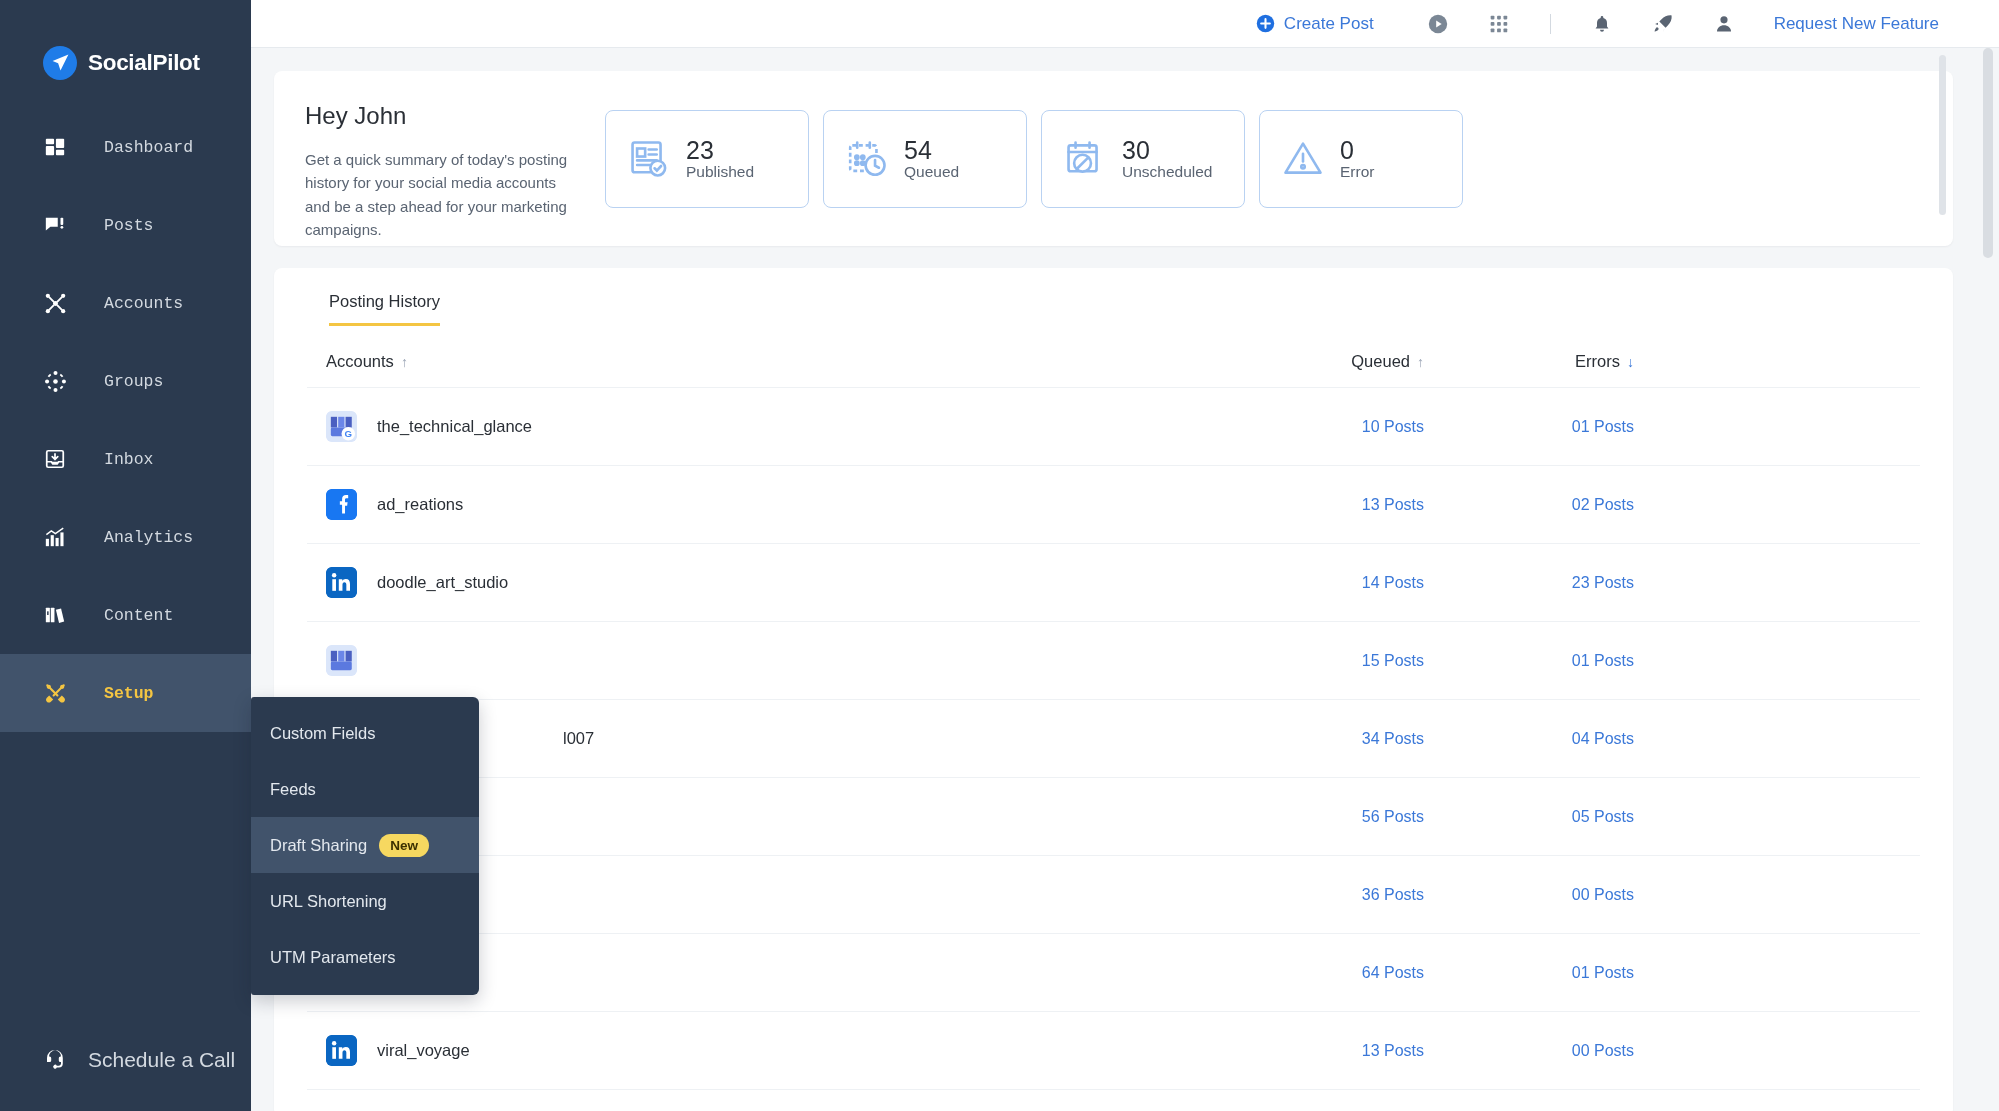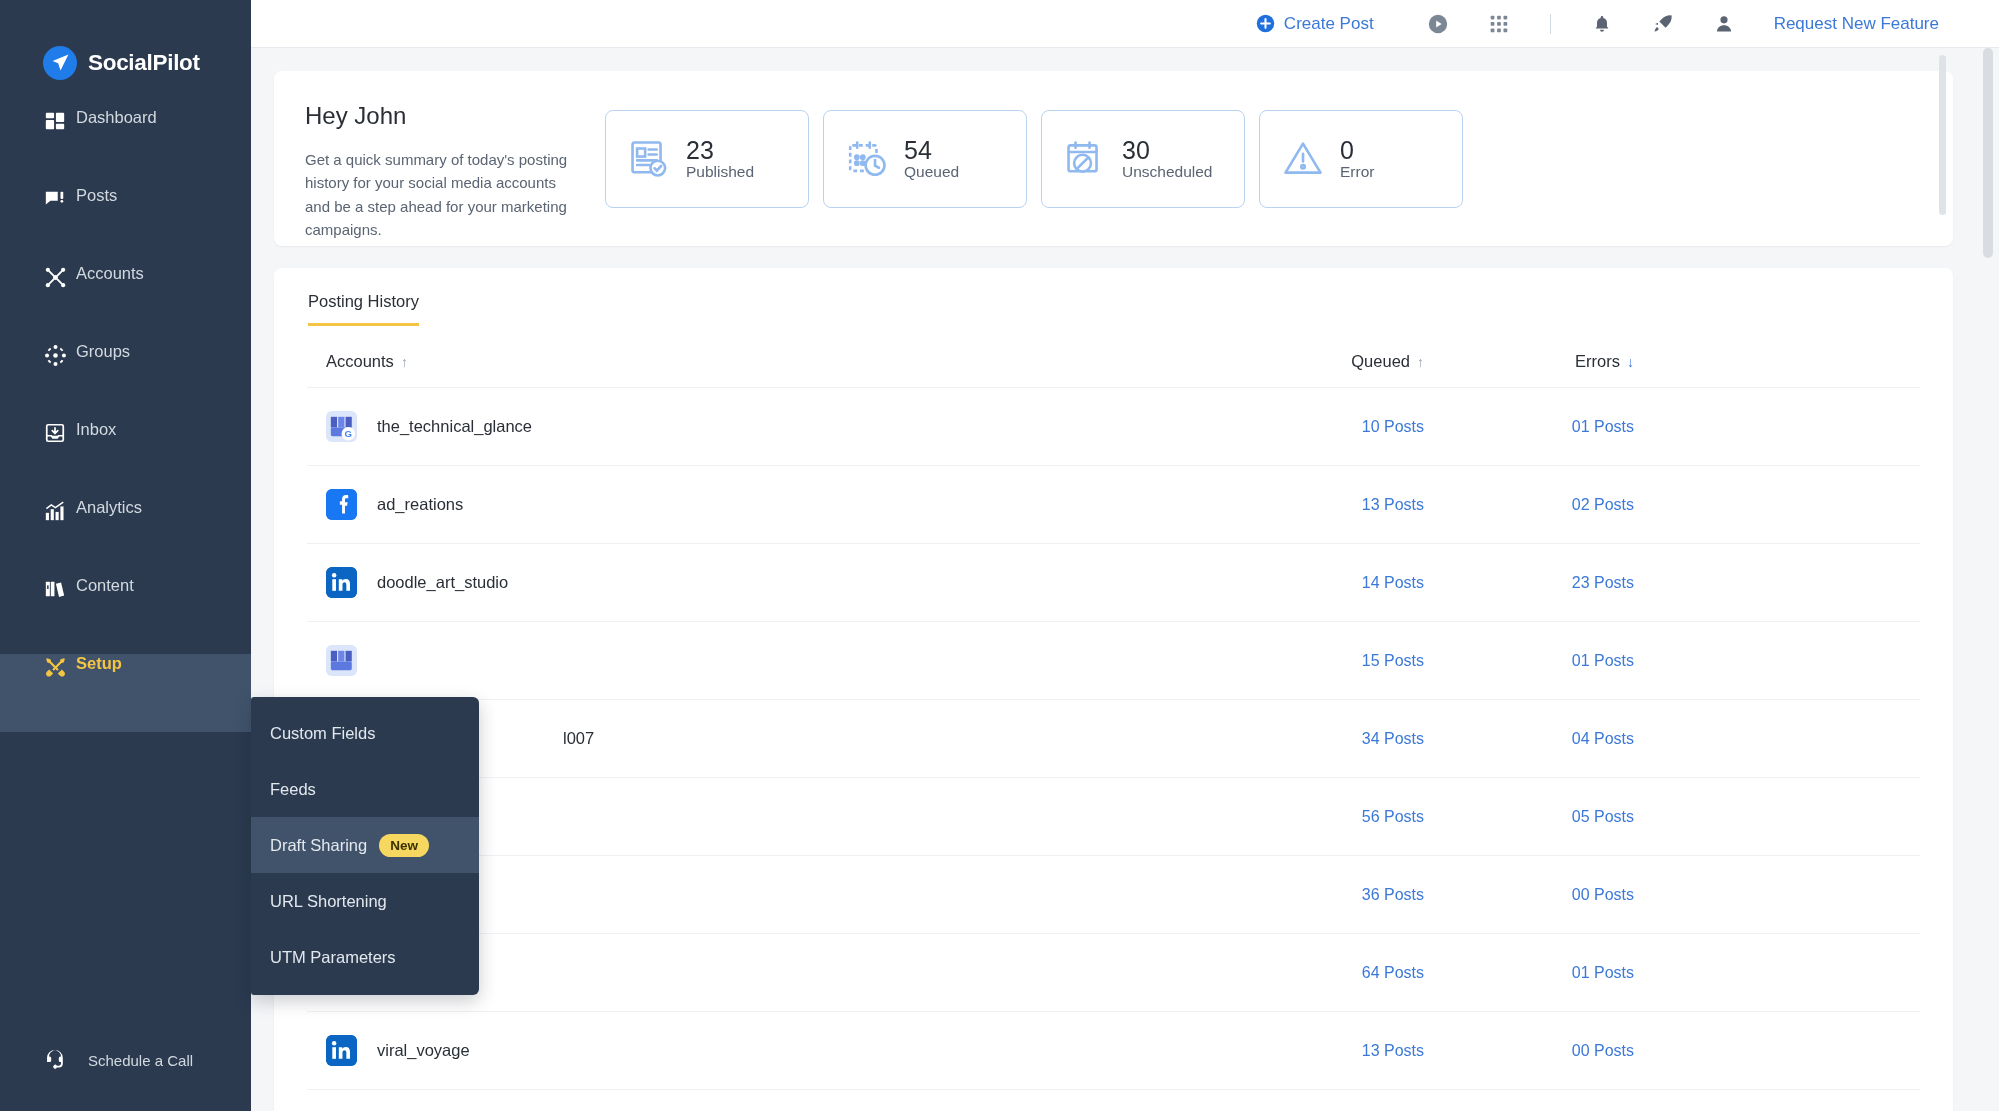--- a/index.html
+++ b/index.html
@@ -27,39 +27,40 @@
   .brand-mark {
     width: 34px; height: 34px; border-radius: 50%;
     background: #1f7ce8;
     display: flex; align-items: center; justify-content: center;
   }
   .brand-name {
     color: #ffffff; font-size: 22.5px; font-weight: bold; letter-spacing: -0.3px;
   }
   .nav { margin-top: 28px; }
   .nav-item {
-    display: flex; align-items: flex-start; gap: 8px;
+    display: flex; align-items: center; gap: 36px;
     height: 78px;
     padding-left: 42px;
     color: #d3d9e0;
     font-size: 16.5px;
     cursor: pointer;
+    font-family: Liberation Mono, monospace;
   }
   .nav-item .ico { width: 26px; height: 26px; display:flex; align-items:center; justify-content:center; flex: 0 0 26px;}
   .nav-item.active {
     background: #41536b;
     color: #f4c542;
     font-weight: bold;
     border-left: 0;
   }
   .sidebar-bottom {
     position: absolute; left: 0; bottom: 0; width: 100%;
     padding: 0 0 38px 42px;
     display: flex; align-items: center; gap: 20px;
-    color: #d3d9e0; font-size: 15px;
+    color: #d3d9e0; font-size: 21px;
   }
 
   
   .main {
     flex: 1 1 auto; height: 1111px;
     background: #f4f6f8;
     position: relative;
     overflow: hidden;
   }
   .topbar {
@@ -101,21 +102,21 @@
     display: flex; align-items: center; gap: 16px;
     padding-left: 22px;
   }
   .card-num { font-size: 25px; color: #2a2f36; line-height: 1.05; }
   .card-lbl { font-size: 15.5px; color: #5a6472; }
 
   .history { margin-top: 22px; padding: 0 0 0 0; min-height: 760px; }
   .tabs { padding: 24px 0 0 34px; }
   .tab {
     display: inline-block; font-size: 16.5px; color: #2a2f36;
-    padding-bottom: 12px; border-bottom: 3px solid #f4c542; cursor: pointer;
+    padding-bottom: 12px; border-bottom: 3px solid #f4c542; cursor: pointer; margin-left: 21px;
   }
   .thead {
     display: flex; align-items: center;
     padding: 26px 0 16px 0;
     font-size: 16.5px; color: #2a2f36;
   }
   .th-accounts { flex: 0 0 920px; padding-left: 52px; }
   .th-queued { flex: 0 0 230px; text-align: right; }
   .th-errors { flex: 0 0 210px; text-align: right; }
   .sort-arrow { color: #98a2b3; font-size: 14px; margin-left: 7px; }

